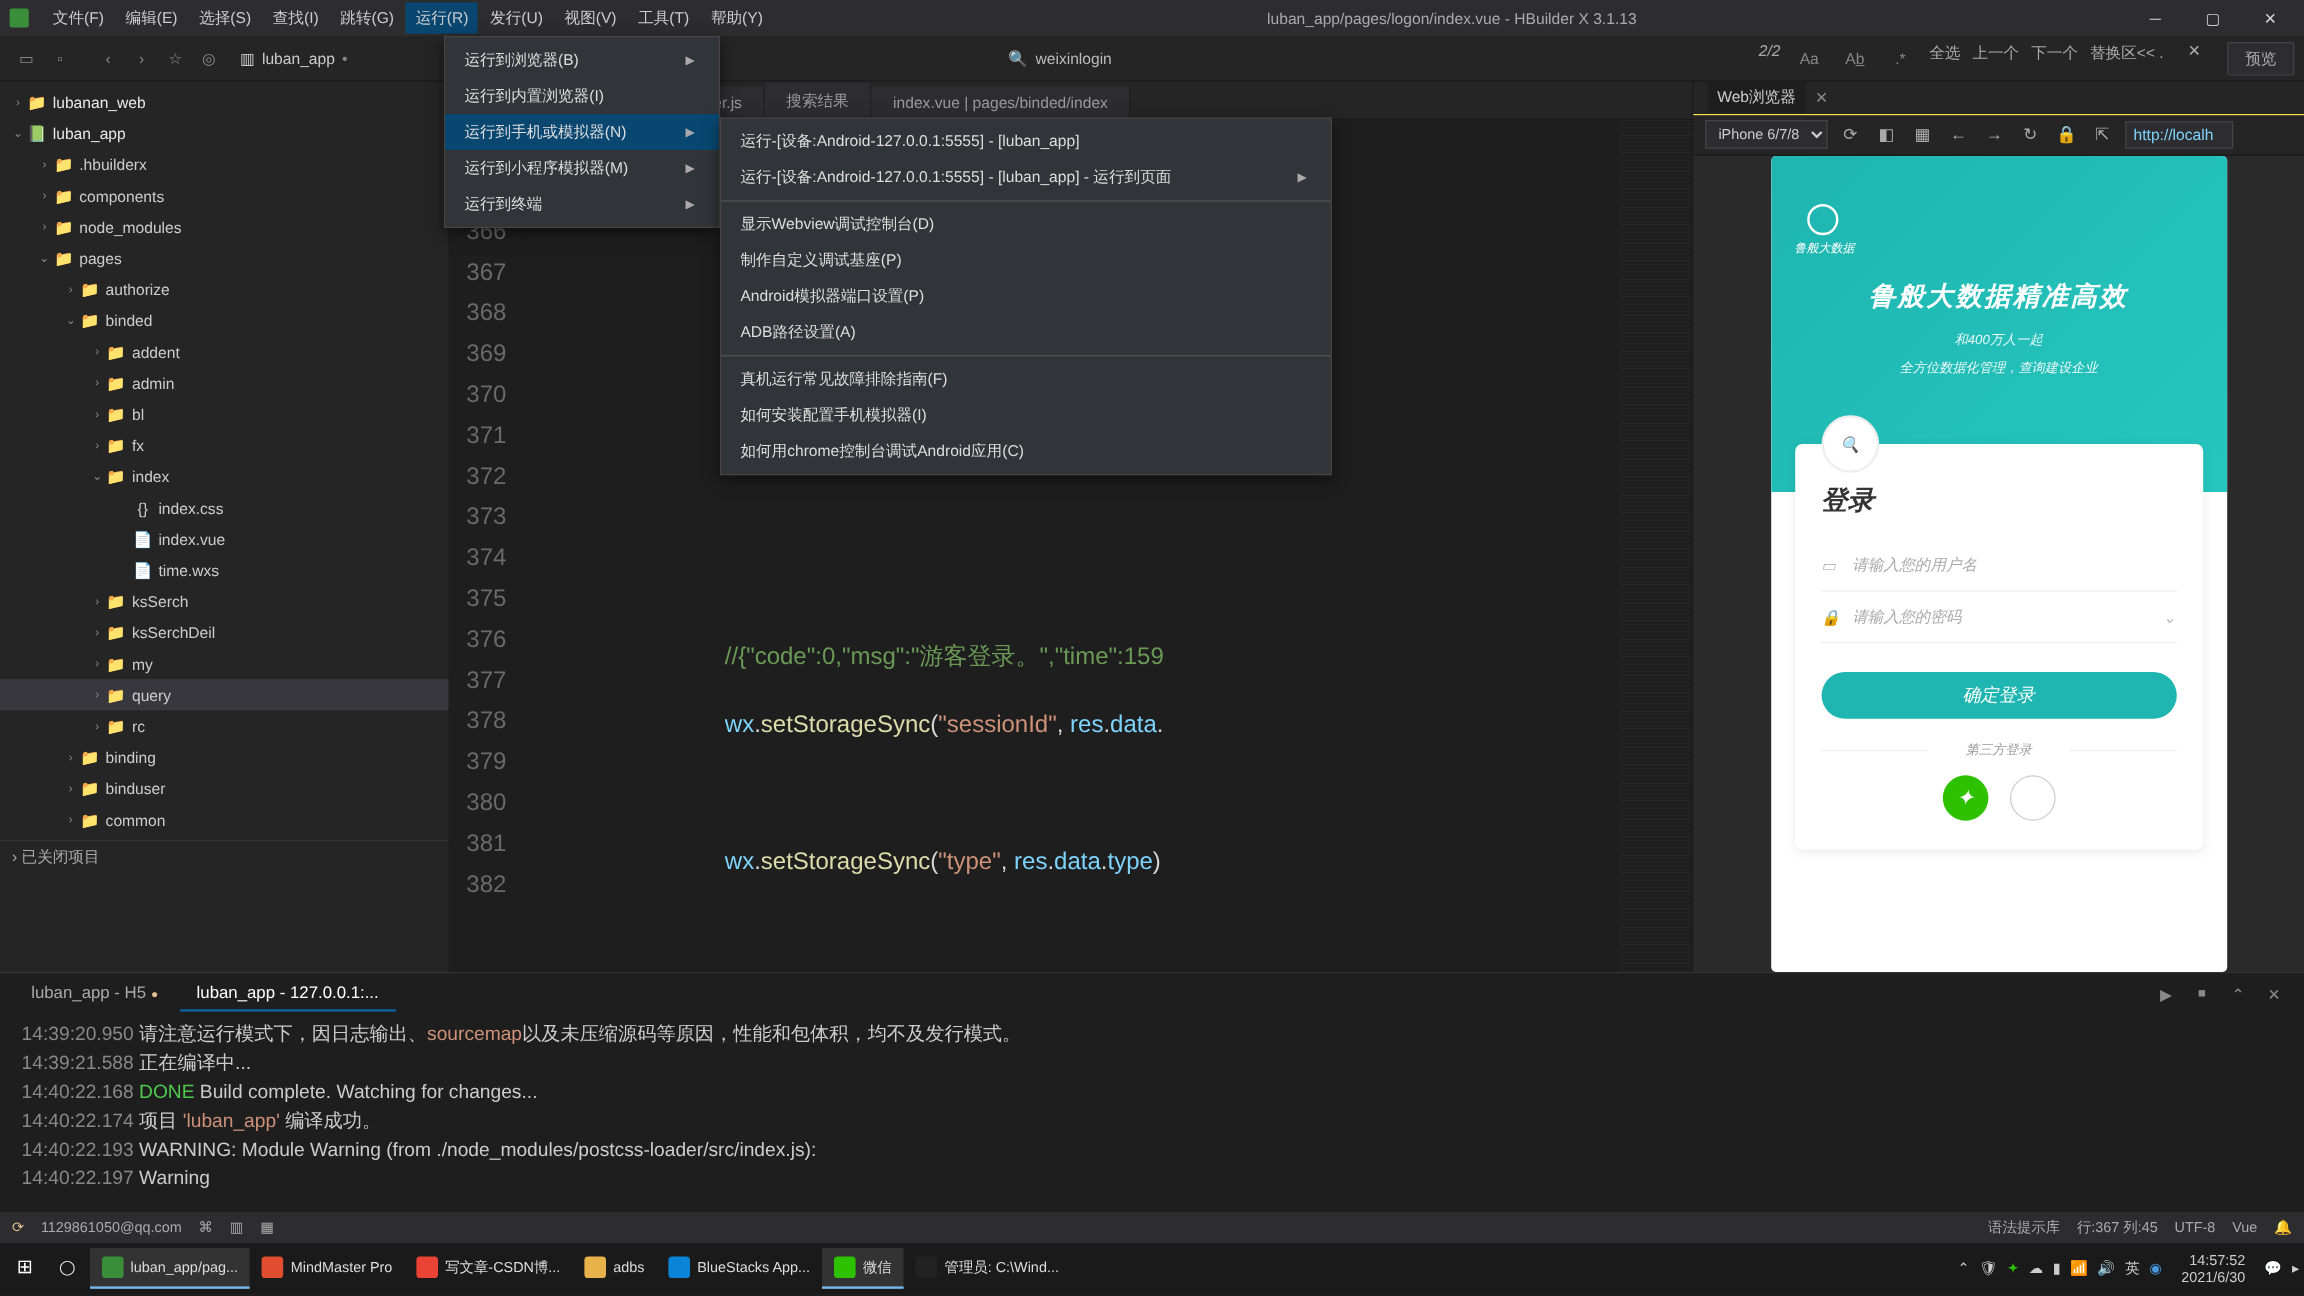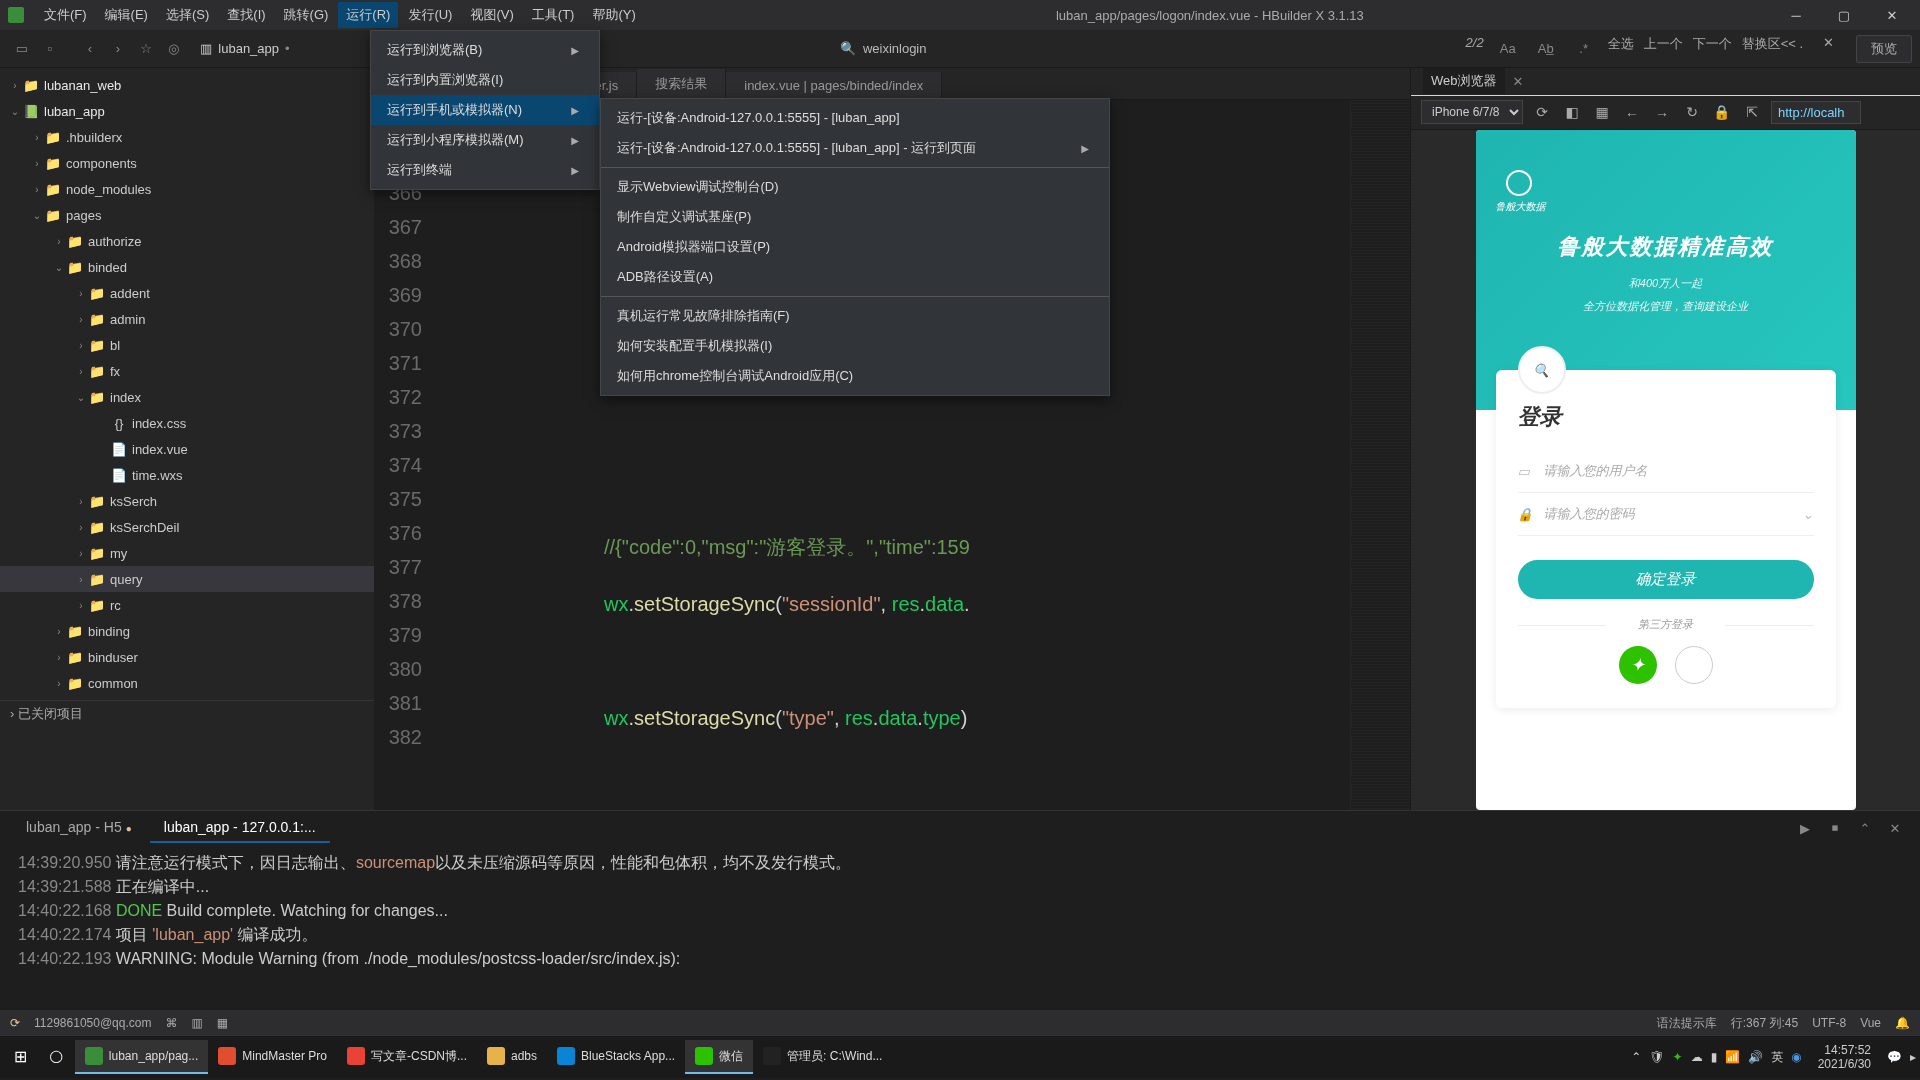--- a/index.html
+++ b/index.html
@@ -40,21 +40,21 @@
 
 
 .editor-wrap { flex: 1; display: flex; flex-direction: column; background: #1e1e1e; position: relative; }
 .tabstrip { height: 32px; background: #252526; display: flex; align-items: flex-end; padding-left: 180px; gap: 0; border-bottom:1px solid #1a1a1a;}
 .tabstrip .etab { padding: 6px 18px; background: #2d2d30; border-right: 1px solid #1e1e1e; color: #999; font-size: 13px; }
 .code { flex: 1; display: flex; overflow: hidden; font-family: Consolas, monospace; font-size: 20px; }
 .gutter { width: 60px; background: #1e1e1e; color: #6a6a6a; text-align: right; padding-right: 12px; padding-top: 8px; }
 .gutter div { height: 34px; line-height: 34px; }
 .codearea { flex: 1; padding-top: 8px; padding-left: 170px; white-space: pre; color: #d4d4d4; position: relative; }
 .codearea .line { height: 34px; line-height: 34px; }
-.tok-obj { color: #22c55e; }
+.tok-obj { color: #7dd3fc; }
 .tok-fn { color: #dcdcaa; }
 .tok-str { color: #ce9178; }
 .tok-cm { color: #6a9955; }
 .tok-punc { color: #d4d4d4; }
 .minimap { width: 60px; background: #1e1e1e; border-left: 1px solid #2a2a2a; background-image: repeating-linear-gradient(#2a2a2a 0 1px, transparent 1px 3px); opacity: .5;}
 
 
 .menu { position: absolute; background: #313438; border: 1px solid #454545; box-shadow: 0 4px 12px rgba(0,0,0,.5); z-index: 100; padding: 4px 0; }
 .menu .mrow { display: flex; align-items: center; justify-content: space-between; padding: 6px 20px 6px 16px; color: #ddd; cursor: pointer; font-size: 13px; }
 .menu .mrow.highlight { background: #094771; }
@@ -469,20 +469,21 @@
     <div class="cbtn">⏹</div>
     <div class="cbtn">⌃</div>
     <div class="cbtn">✕</div>
   </div>
   <div class="clog" id="clog">
       <div><span class="ts">14:39:20.950</span> 请注意运行模式下，因日志输出、<span class="hl">sourcemap</span>以及未压缩源码等原因，性能和包体积，均不及发行模式。</div>
       <div><span class="ts">14:39:21.588</span> 正在编译中...</div>
       <div><span class="ts">14:40:22.168</span>  <span class="done">DONE</span>  Build complete. Watching for changes...</div>
       <div><span class="ts">14:40:22.174</span> 项目 <span class="hl">'luban_app'</span> 编译成功。</div>
       <div><span class="ts">14:40:22.193</span> WARNING: Module Warning (from ./node_modules/postcss-loader/src/index.js):</div>
+      <div><span class="ts">14:40:22.197</span> Warning</div>
     </div>
 </div>
 
 <div class="statusbar">
   <span class="orange">⟳</span>
   <span>1129861050@qq.com</span>
   <span>⌘</span>
   <span>▥</span>
   <span>▦</span>
   <div class="spacer"></div>

